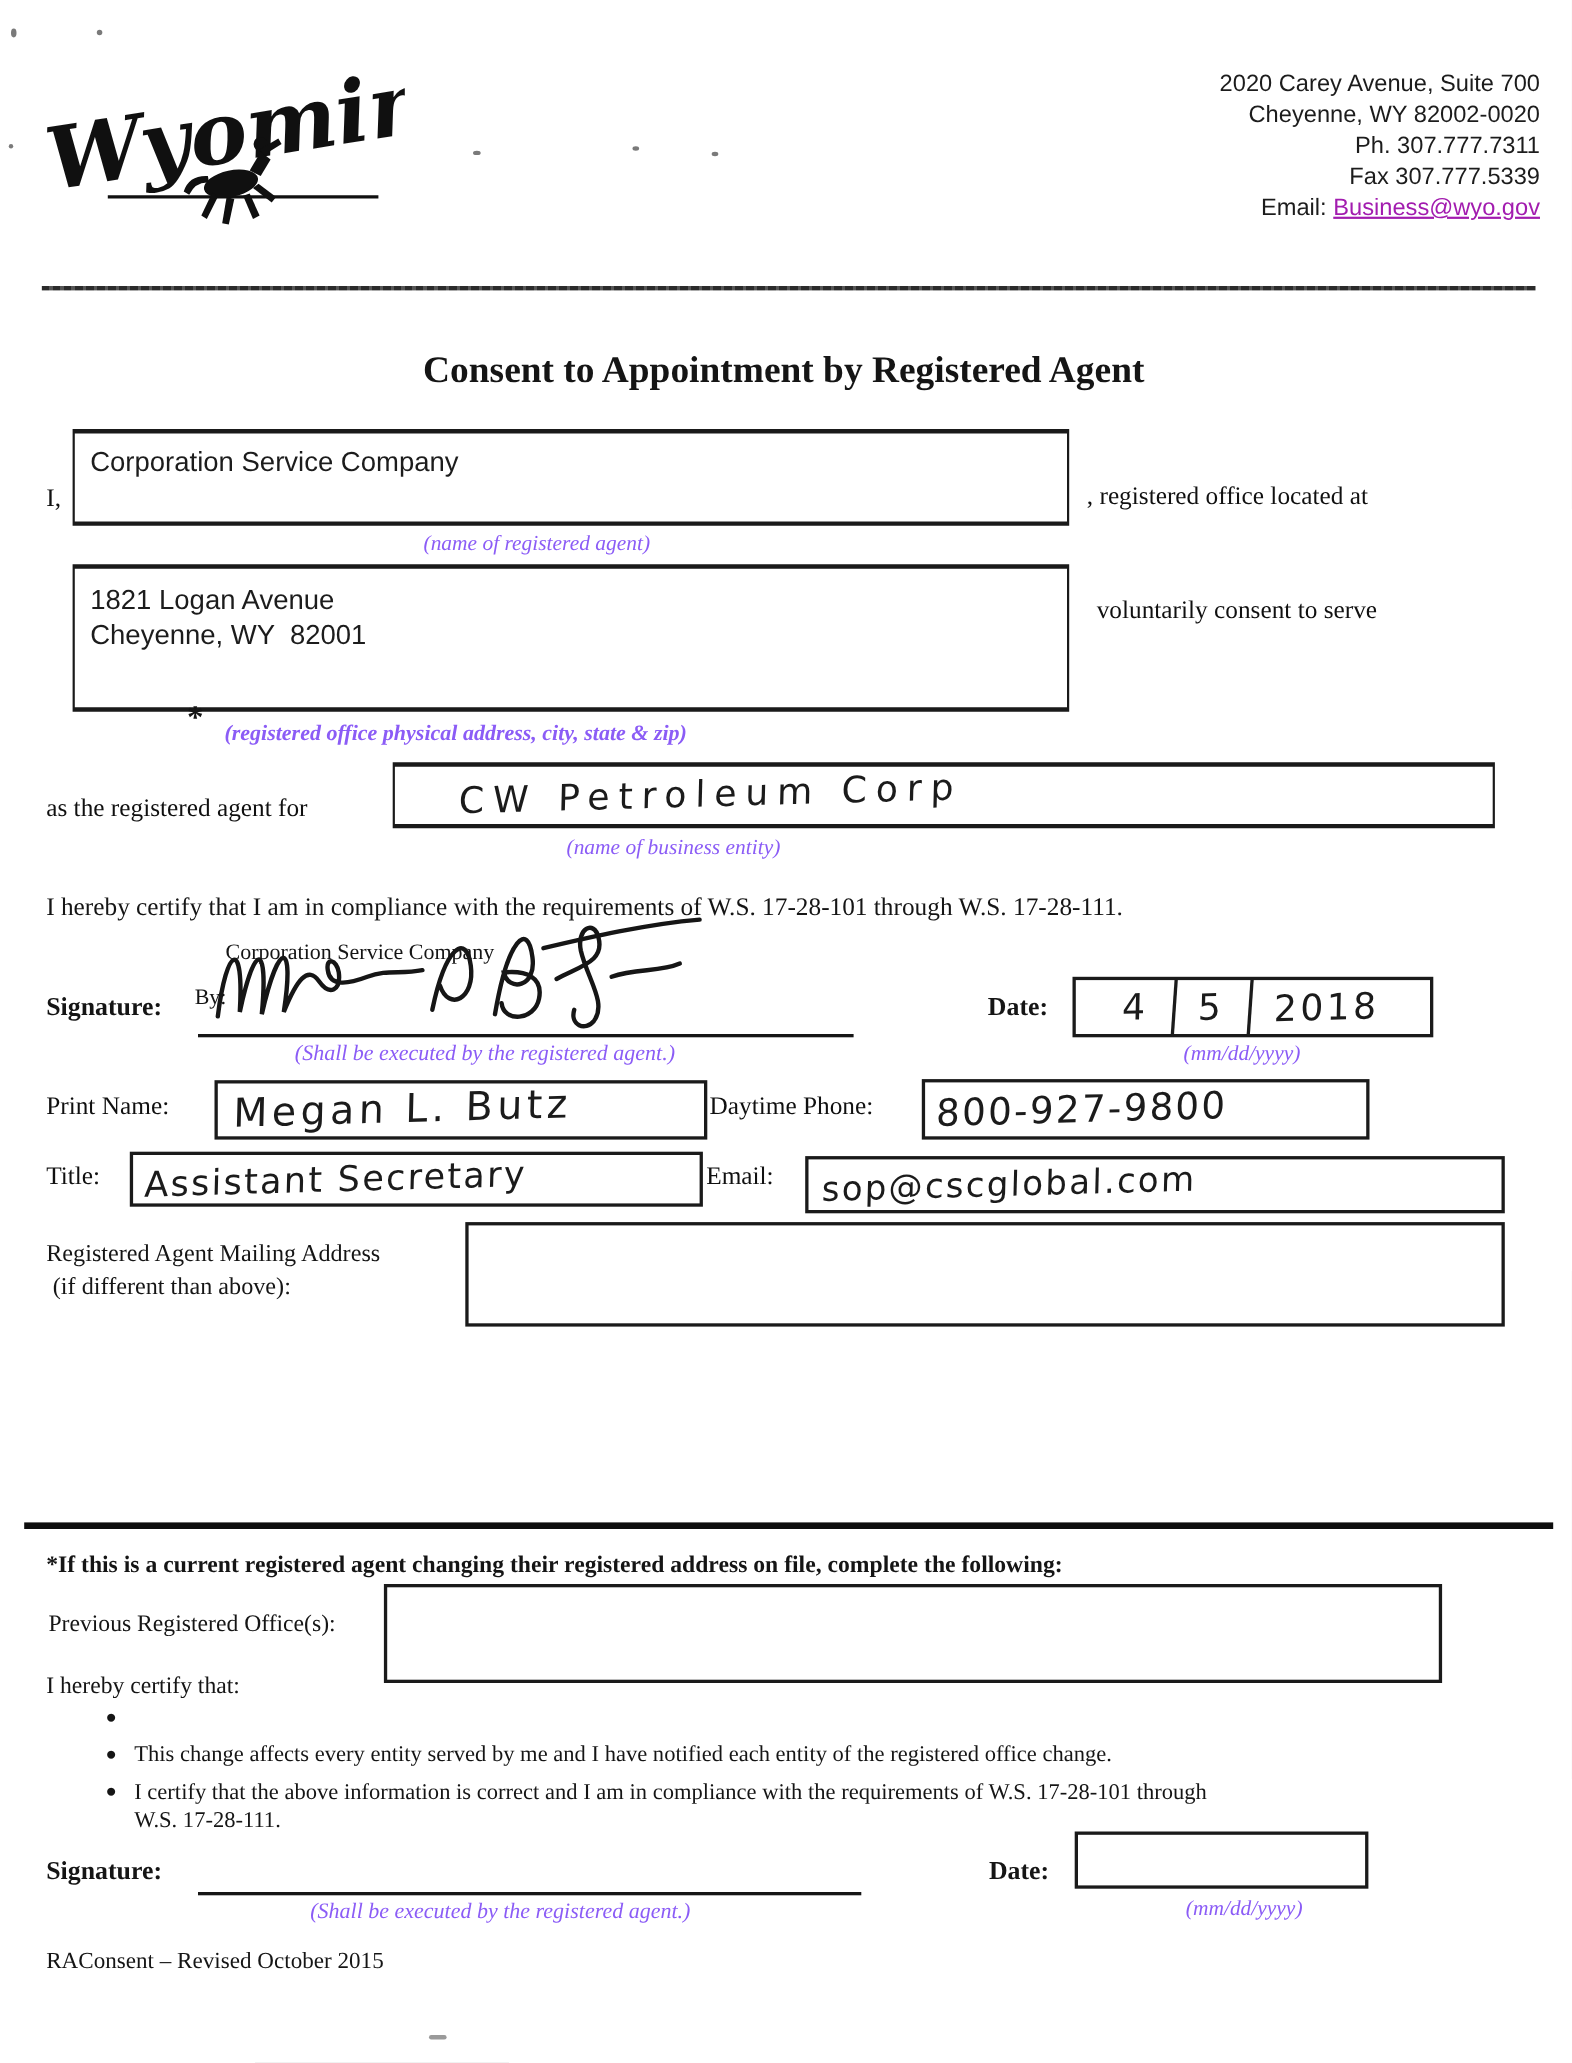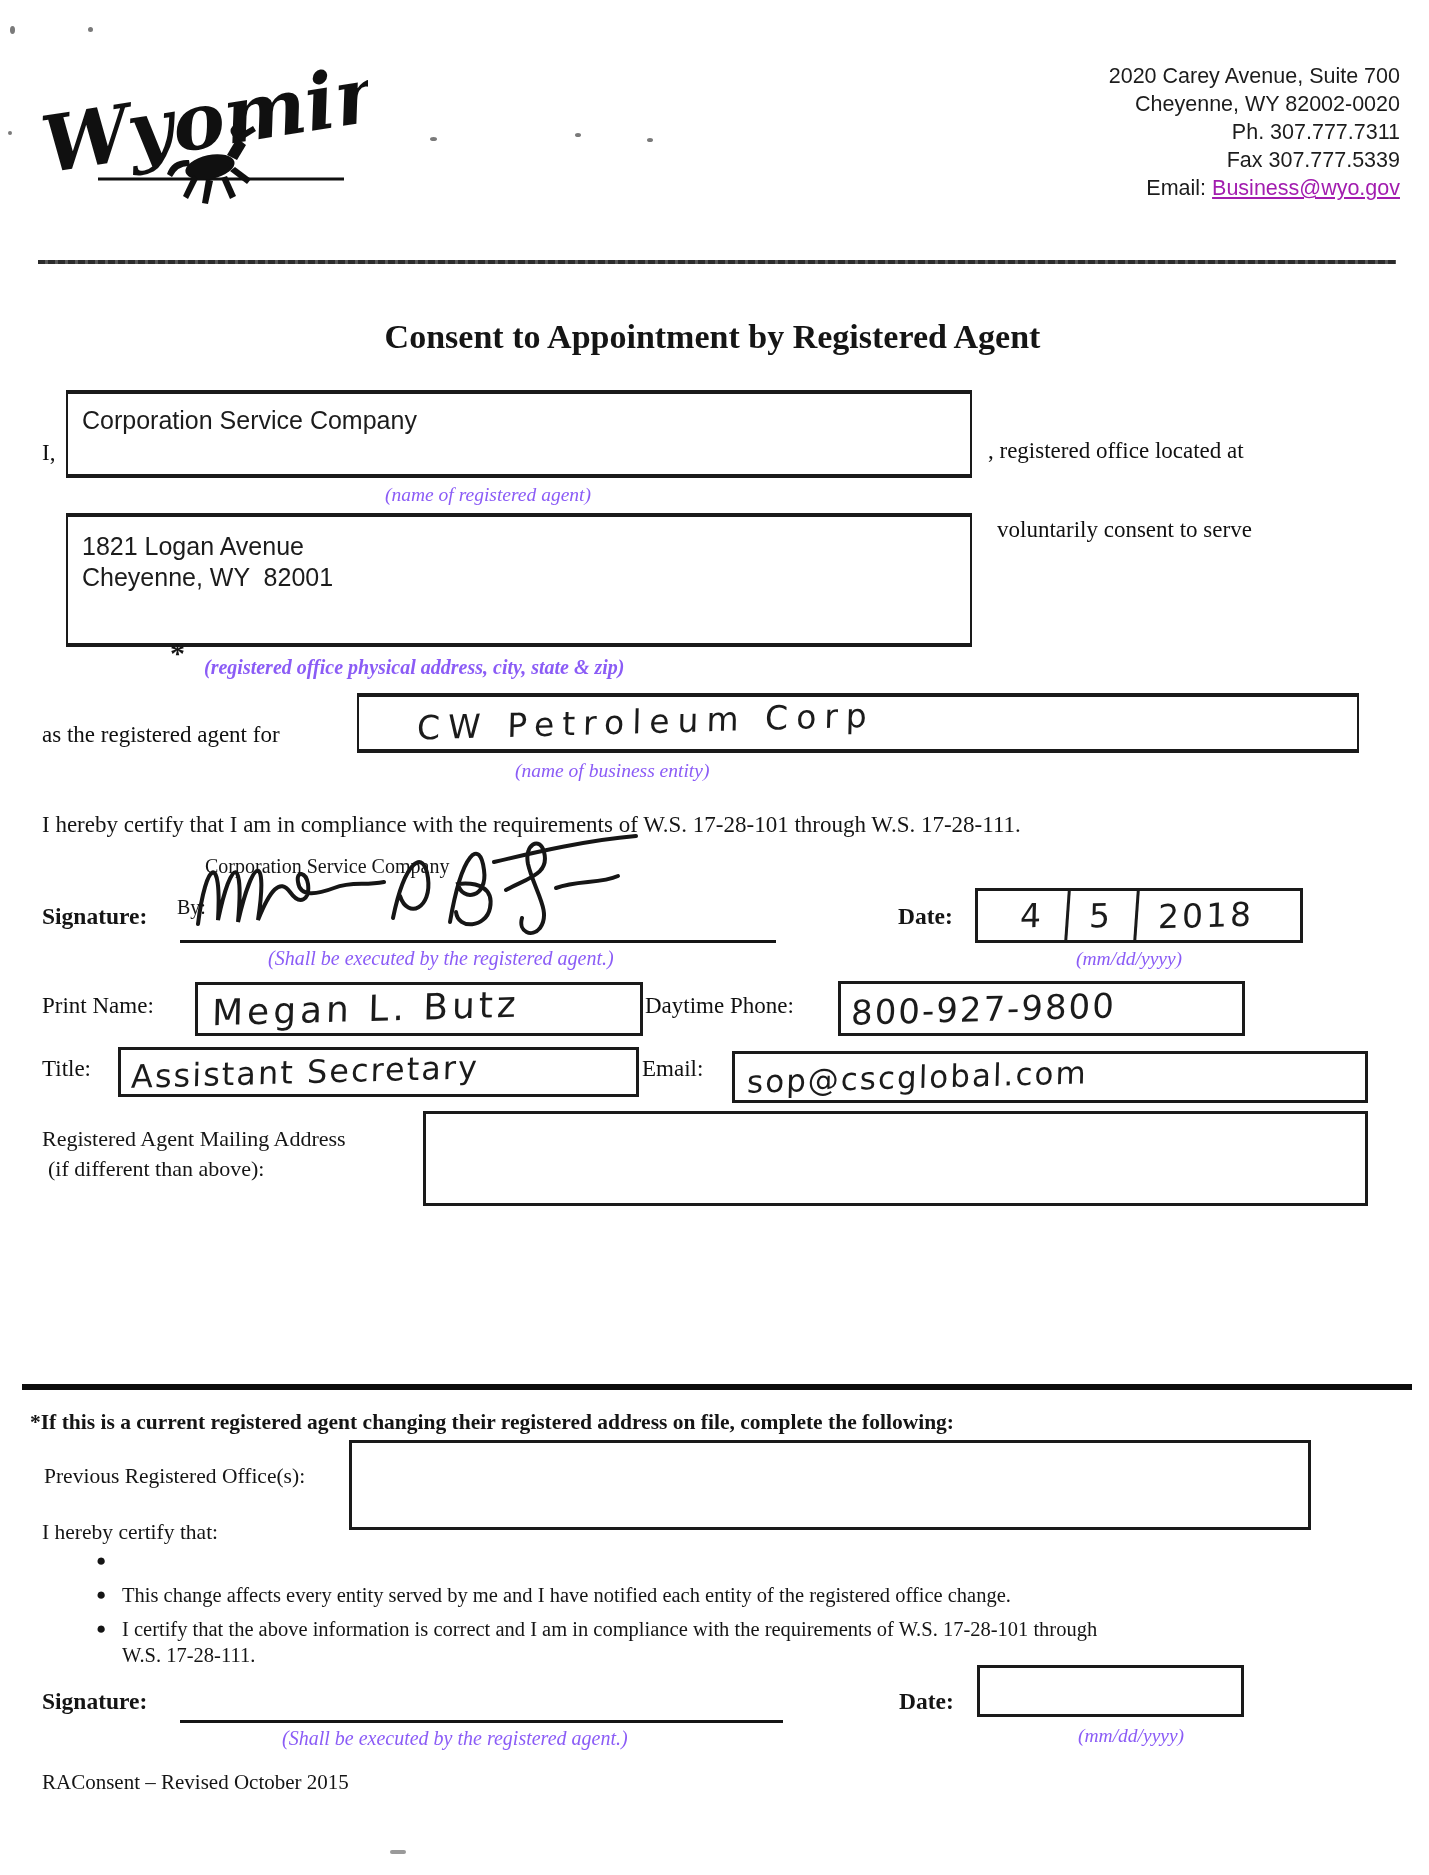--- a/index.html
+++ b/index.html
@@ -75,21 +75,21 @@
   </div>
   <div class="abs serif lbl" style="left:988px;top:438px;">, registered office located at</div>
   <div class="abs serif cap" style="left:385px;top:484px;">(name of registered agent)</div>
 
   <div class="box" style="left:66px;top:513px;width:906px;height:134px;">
     <div class="sans" style="padding:14px 0 0 14px;font-size:25px;line-height:31px;">
       <div>1821 Logan Avenue</div>
       <div class="pre">Cheyenne, WY  82001</div>
     </div>
   </div>
-  <div class="abs serif lbl" style="left:997px;top:517px;">voluntarily consent to serve</div>
+  <div class="abs serif lbl" style="left:997px;top:542px;">voluntarily consent to serve</div>
   <div class="abs serif bold" style="left:170px;top:636px;font-size:30px;">*</div>
   <div class="abs serif cap bold" style="left:204px;top:656px;font-size:20px;">(registered office physical address, city, state &amp; zip)</div>
 
   <div class="abs serif lbl" style="left:42px;top:722px;">as the registered agent for</div>
   <div class="box" style="left:357px;top:693px;width:1002px;height:60px;">
     <span class="hw" style="margin:8px 0 0 58px;font-size:33px;letter-spacing:8px;">CW Petroleum Corp</span>
   </div>
   <div class="abs serif cap" style="left:515px;top:760px;">(name of business entity)</div>
 
   <div class="abs serif" style="left:42px;top:812px;font-size:23px;">I hereby certify that I am in compliance with the requirements of W.S. 17-28-101 through W.S. 17-28-111.</div>
@@ -142,21 +142,21 @@
   </div>
 
   <div class="abs serif" style="left:42px;top:1126px;font-size:22px;">Registered Agent Mailing Address</div>
   <div class="abs serif" style="left:48px;top:1156px;font-size:22px;">(if different than above):</div>
   <div class="box" style="left:423px;top:1111px;width:945px;height:95px;border-width:3px;">
     <span class="hw" style="margin:6px 0 0 10px;font-size:28px;"></span>
   </div>
 
   <div class="rule" style="left:22px;top:1384px;width:1390px;height:6px;background:#0d0d0d;"></div>
 
-  <div class="abs serif bold" style="left:30px;top:1410px;width:1160px;font-size:21.5px;">*If this is a current registered agent changing their registered address on file, complete the following:</div>
+  <div class="abs serif bold" style="left:42px;top:1410px;width:1160px;font-size:21.5px;">*If this is a current registered agent changing their registered address on file, complete the following:</div>
   <div class="abs serif" style="left:44px;top:1464px;font-size:21.5px;">Previous Registered Office(s):</div>
   <div class="box" style="left:349px;top:1440px;width:962px;height:90px;border-width:3px;">
     <span class="hw" style="margin:6px 0 0 10px;font-size:28px;"></span>
   </div>
   <div class="abs serif" style="left:42px;top:1520px;font-size:21.5px;">I hereby certify that:</div>
 
   <div class="abs" style="left:82px;top:1548px;width:1100px;">
     <div class="bullet-row">
       <span class="bullet-dot serif">●</span>
     </div>

